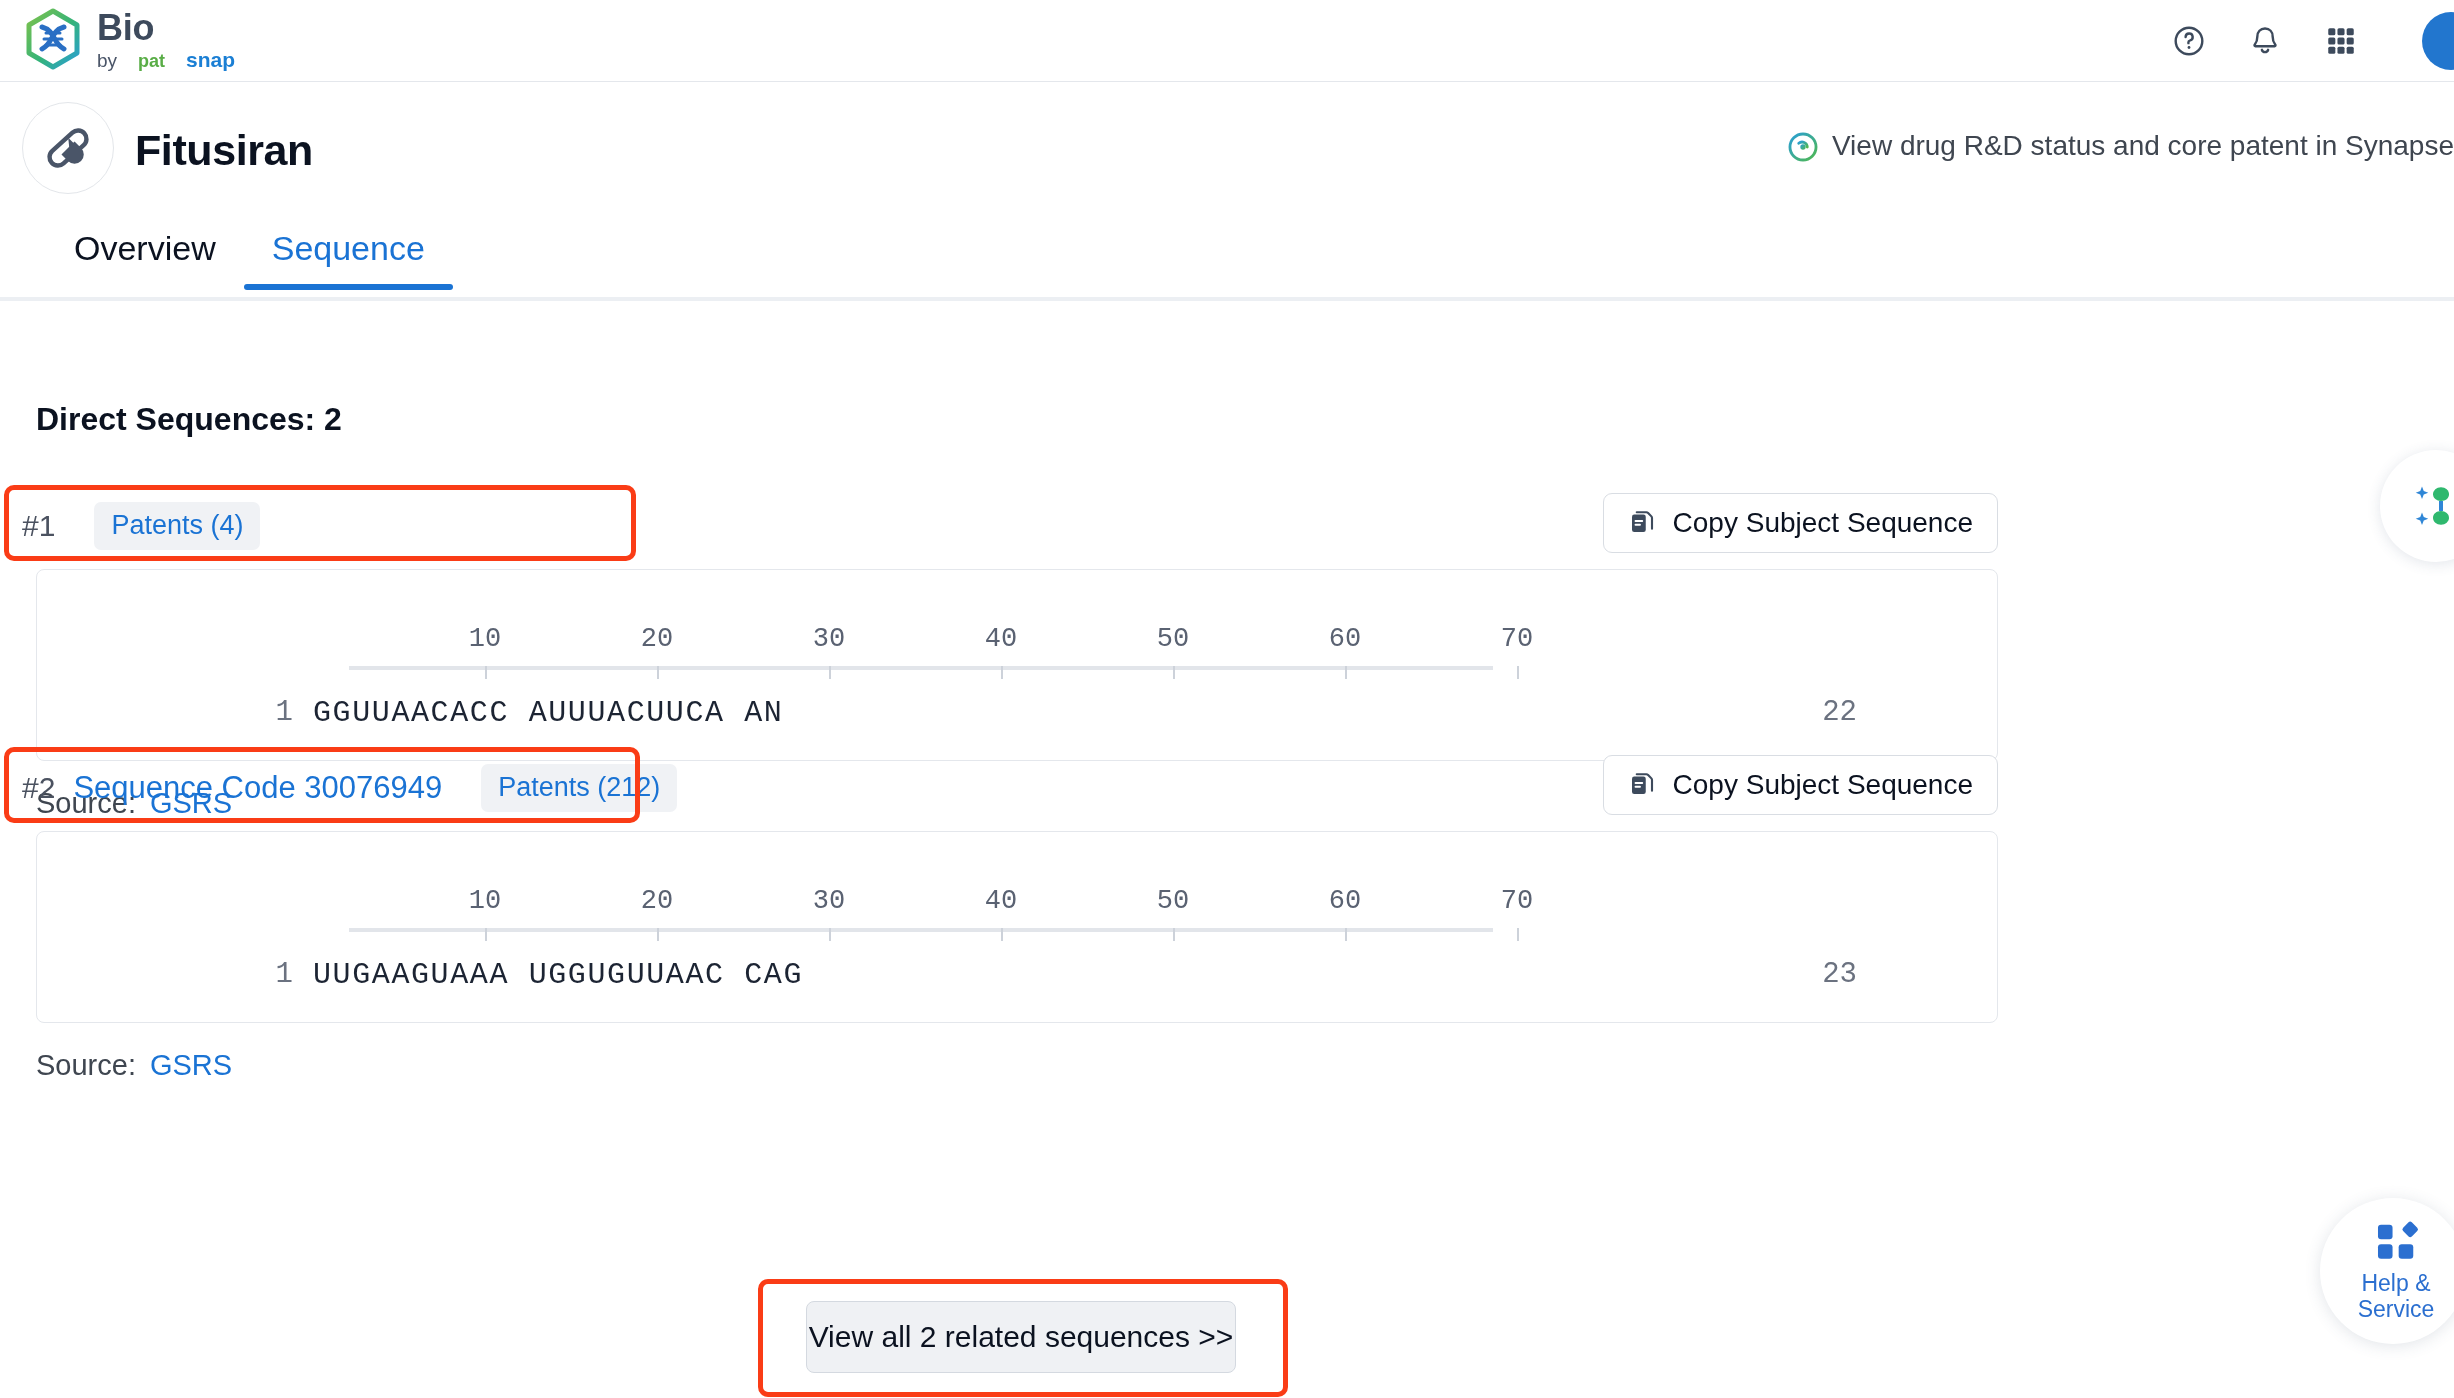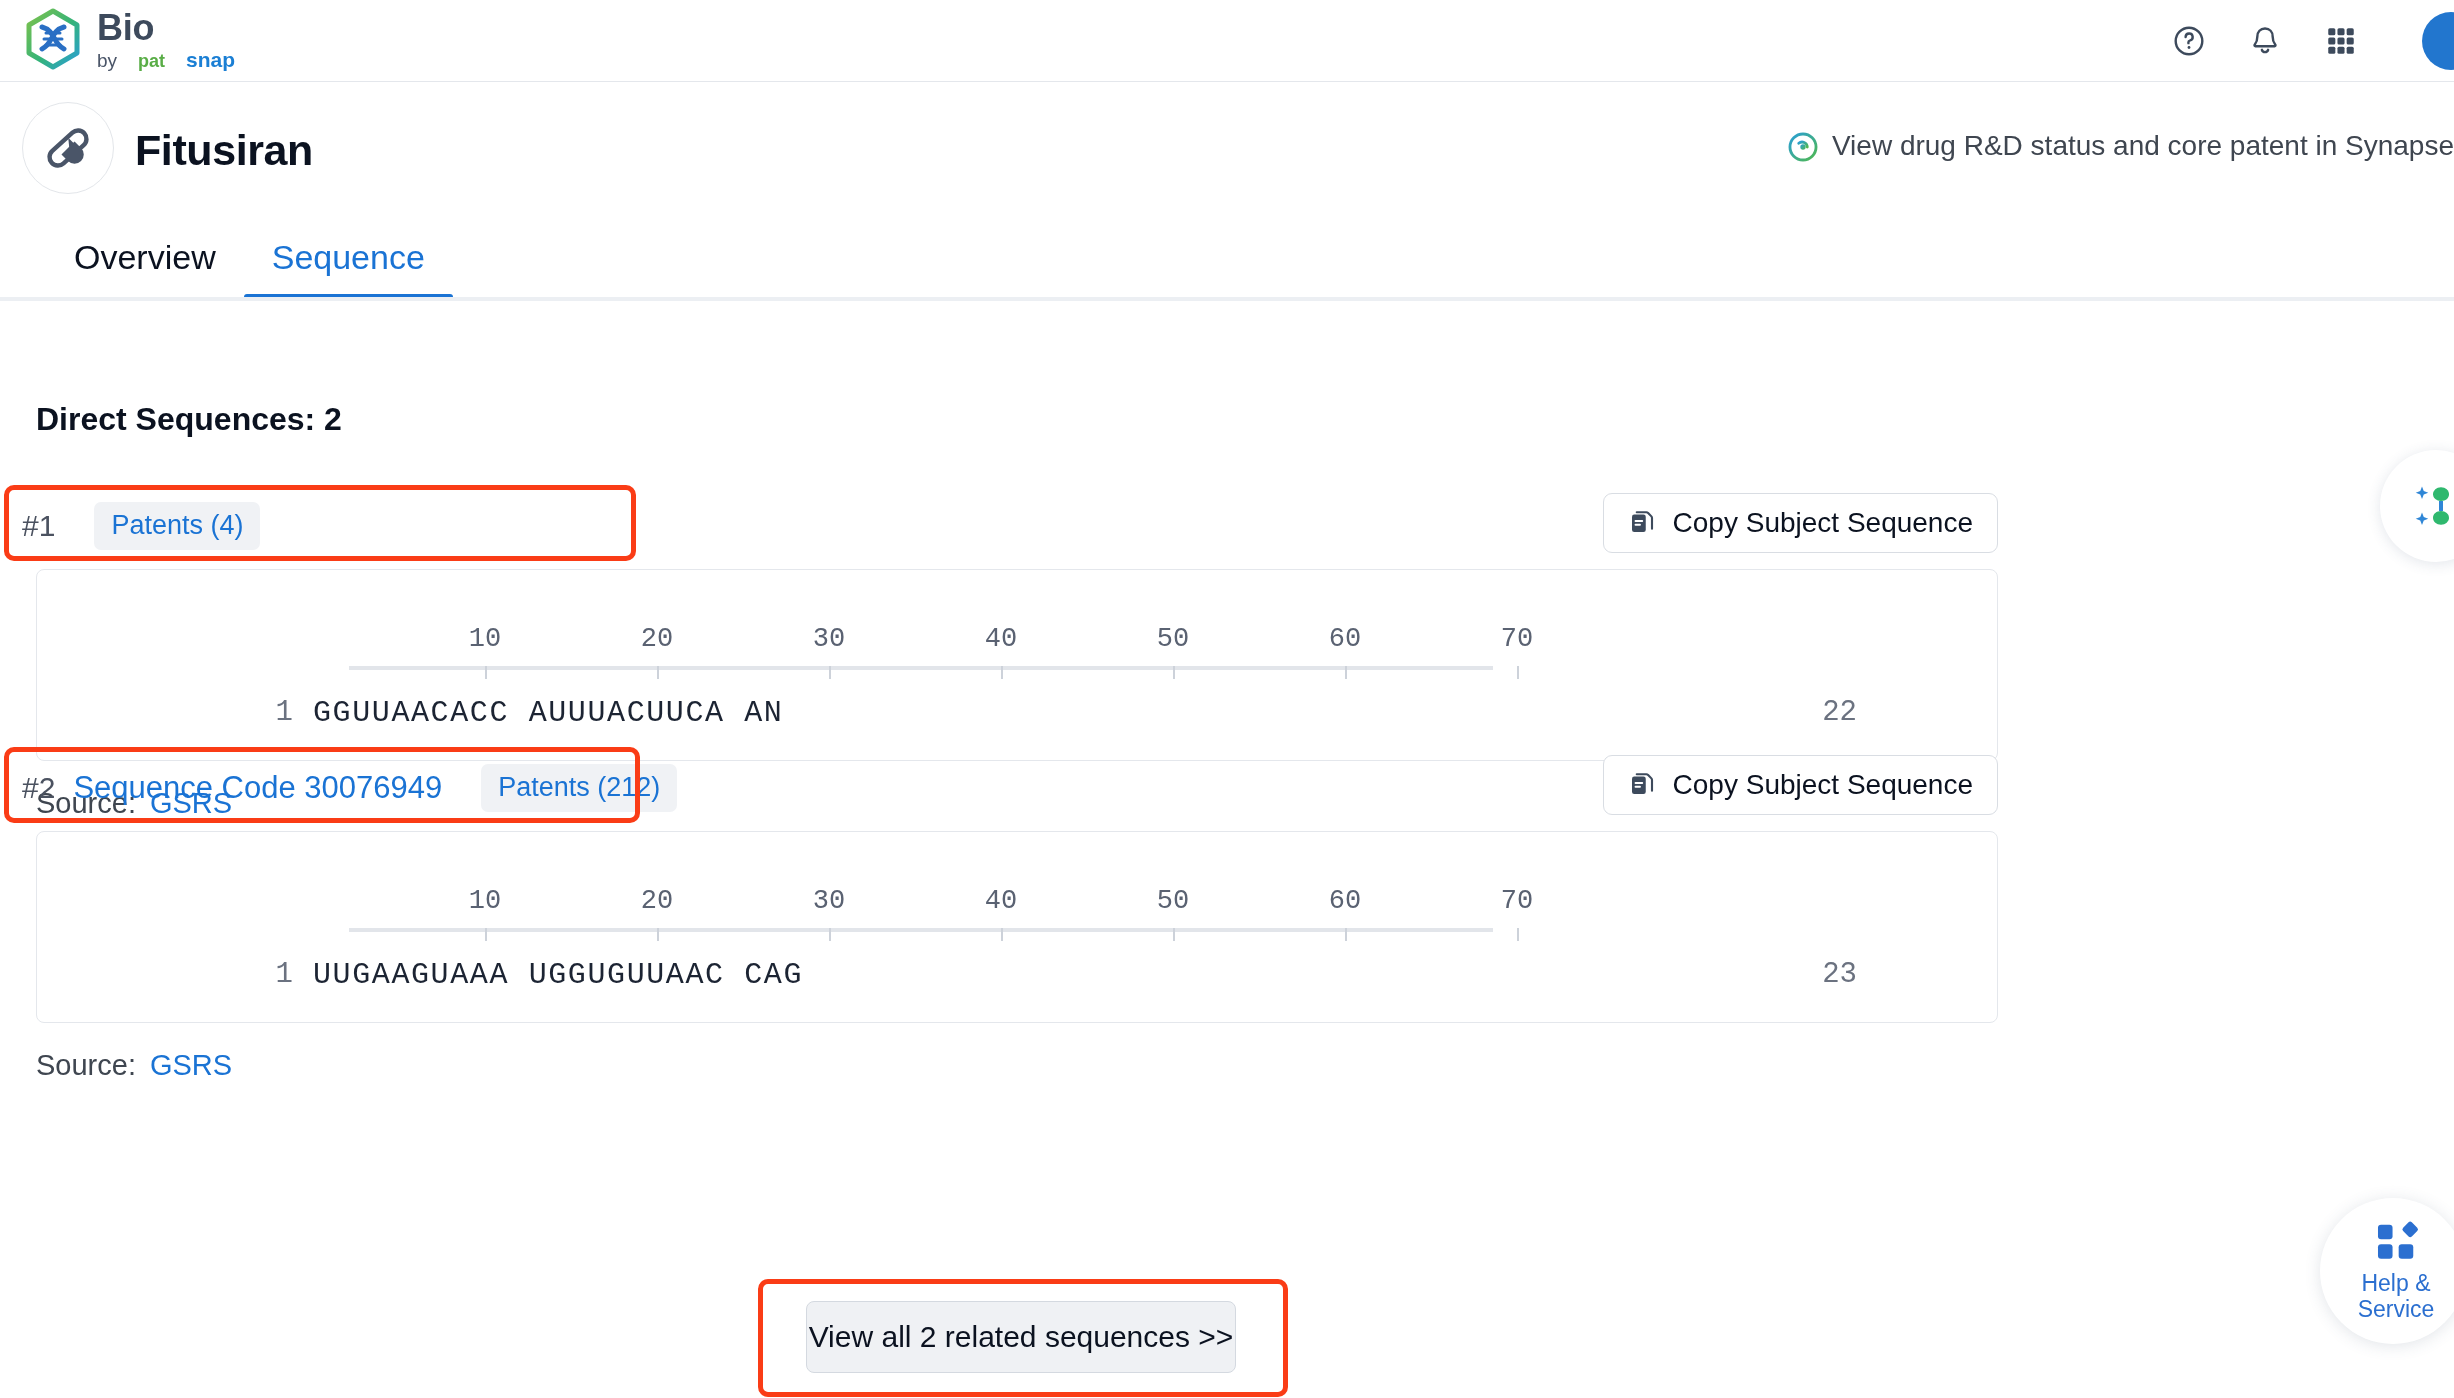--- a/index.html
+++ b/index.html
@@ -50,21 +50,21 @@
   }
   .synapse-link {
     position: absolute; right: 0px; top: 48px;
     display: flex; gap: 12px;
     font-size: 28px; color: #3f4650; white-space: nowrap; cursor: pointer;
   }
 
   
   .tabs {
     position: absolute; top: 212px; left: 0; width: 2026px; height: 88px;
-    display: flex; align-items: flex-end; padding-left: 46px; gap: 0;
+    display: flex; align-items: center; padding-left: 46px; gap: 0;
   }
   .tab {
     font-size: 34px; color: #0b1220; padding: 6px 28px 22px 28px;
     cursor: pointer; position: relative; line-height: 1.2;
   }
   .tab.active { color: #1a73d4; }
   .tab.active::after {
     content: ""; position: absolute; left: 0; right: 0; bottom: 0;
     height: 6px; background: #1a73d4; border-radius: 3px;
   }

